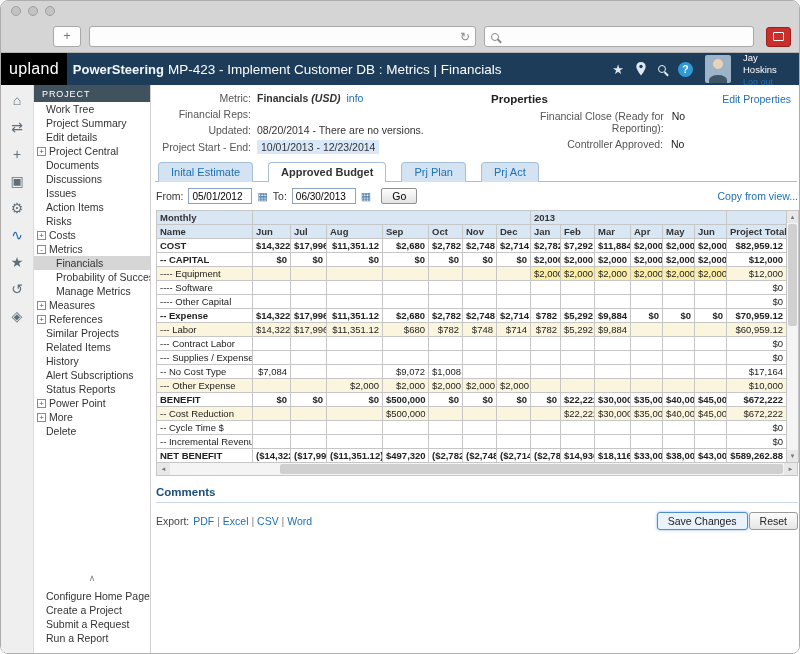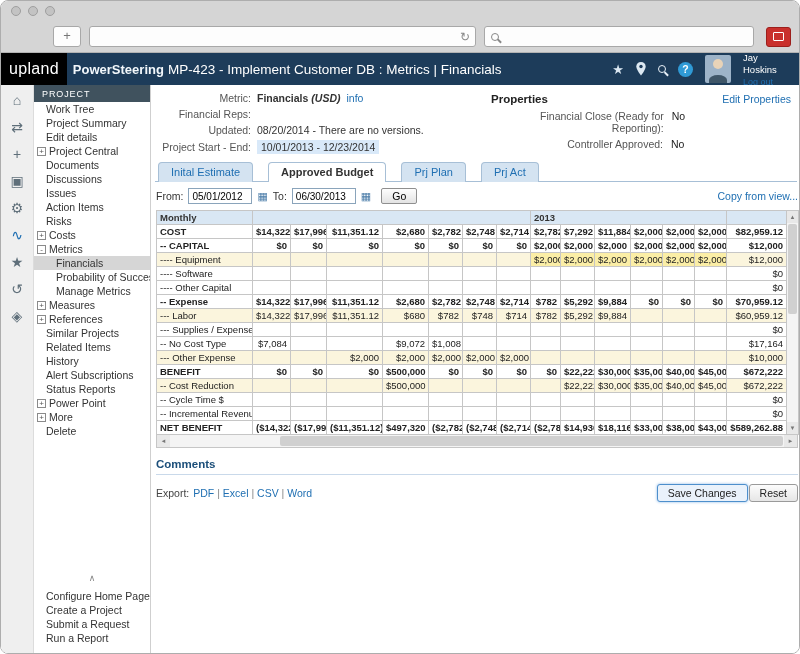--- a/index.html
+++ b/index.html
@@ -337,20 +337,37 @@
                 <col style="width: 32px;">
                 <col style="width: 60px;">
               </colgroup>
               <thead>
                 <tr>
                   <th>Monthly</th>
                   <th colspan="7"></th>
                   <th colspan="6">2013</th>
                   <th></th>
                 </tr>
+                <tr>
+                  <th>Name</th>
+                  <th>Jun</th>
+                  <th>Jul</th>
+                  <th>Aug</th>
+                  <th>Sep</th>
+                  <th>Oct</th>
+                  <th>Nov</th>
+                  <th>Dec</th>
+                  <th>Jan</th>
+                  <th>Feb</th>
+                  <th>Mar</th>
+                  <th>Apr</th>
+                  <th>May</th>
+                  <th>Jun</th>
+                  <th>Project Total</th>
+                </tr>
               </thead>
               <tbody>
                 <tr class="total">
                   <td class="name">COST</td>
                   <td class="num">$14,322</td>
                   <td class="num">$17,996</td>
                   <td class="num">$11,351.12</td>
                   <td class="num">$2,680</td>
                   <td class="num">$2,782</td>
                   <td class="num">$2,748</td>
@@ -457,20 +474,37 @@
                   <td class="num">$782</td>
                   <td class="num">$748</td>
                   <td class="num">$714</td>
                   <td class="num">$782</td>
                   <td class="num">$5,292</td>
                   <td class="num">$9,884</td>
                   <td class="num"></td>
                   <td class="num"></td>
                   <td class="num"></td>
                   <td class="num">$60,959.12</td>
+                </tr>
+                <tr class="leaf">
+                  <td class="name">--- Contract Labor</td>
+                  <td class="num"></td>
+                  <td class="num"></td>
+                  <td class="num"></td>
+                  <td class="num"></td>
+                  <td class="num"></td>
+                  <td class="num"></td>
+                  <td class="num"></td>
+                  <td class="num"></td>
+                  <td class="num"></td>
+                  <td class="num"></td>
+                  <td class="num"></td>
+                  <td class="num"></td>
+                  <td class="num"></td>
+                  <td class="num">$0</td>
                 </tr>
                 <tr class="leaf">
                   <td class="name">--- Supplies / Expense</td>
                   <td class="num"></td>
                   <td class="num"></td>
                   <td class="num"></td>
                   <td class="num"></td>
                   <td class="num"></td>
                   <td class="num"></td>
                   <td class="num"></td>

